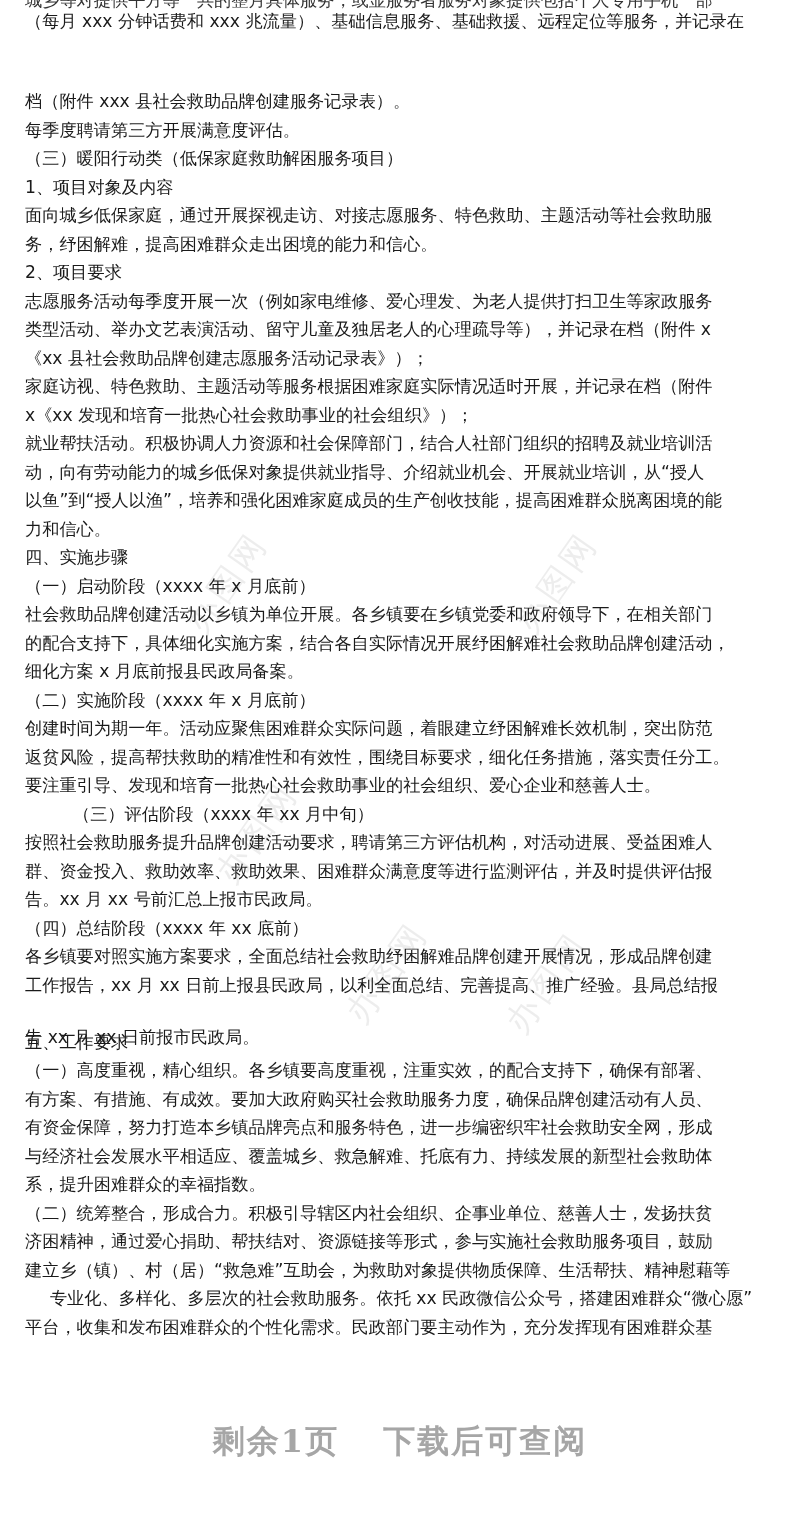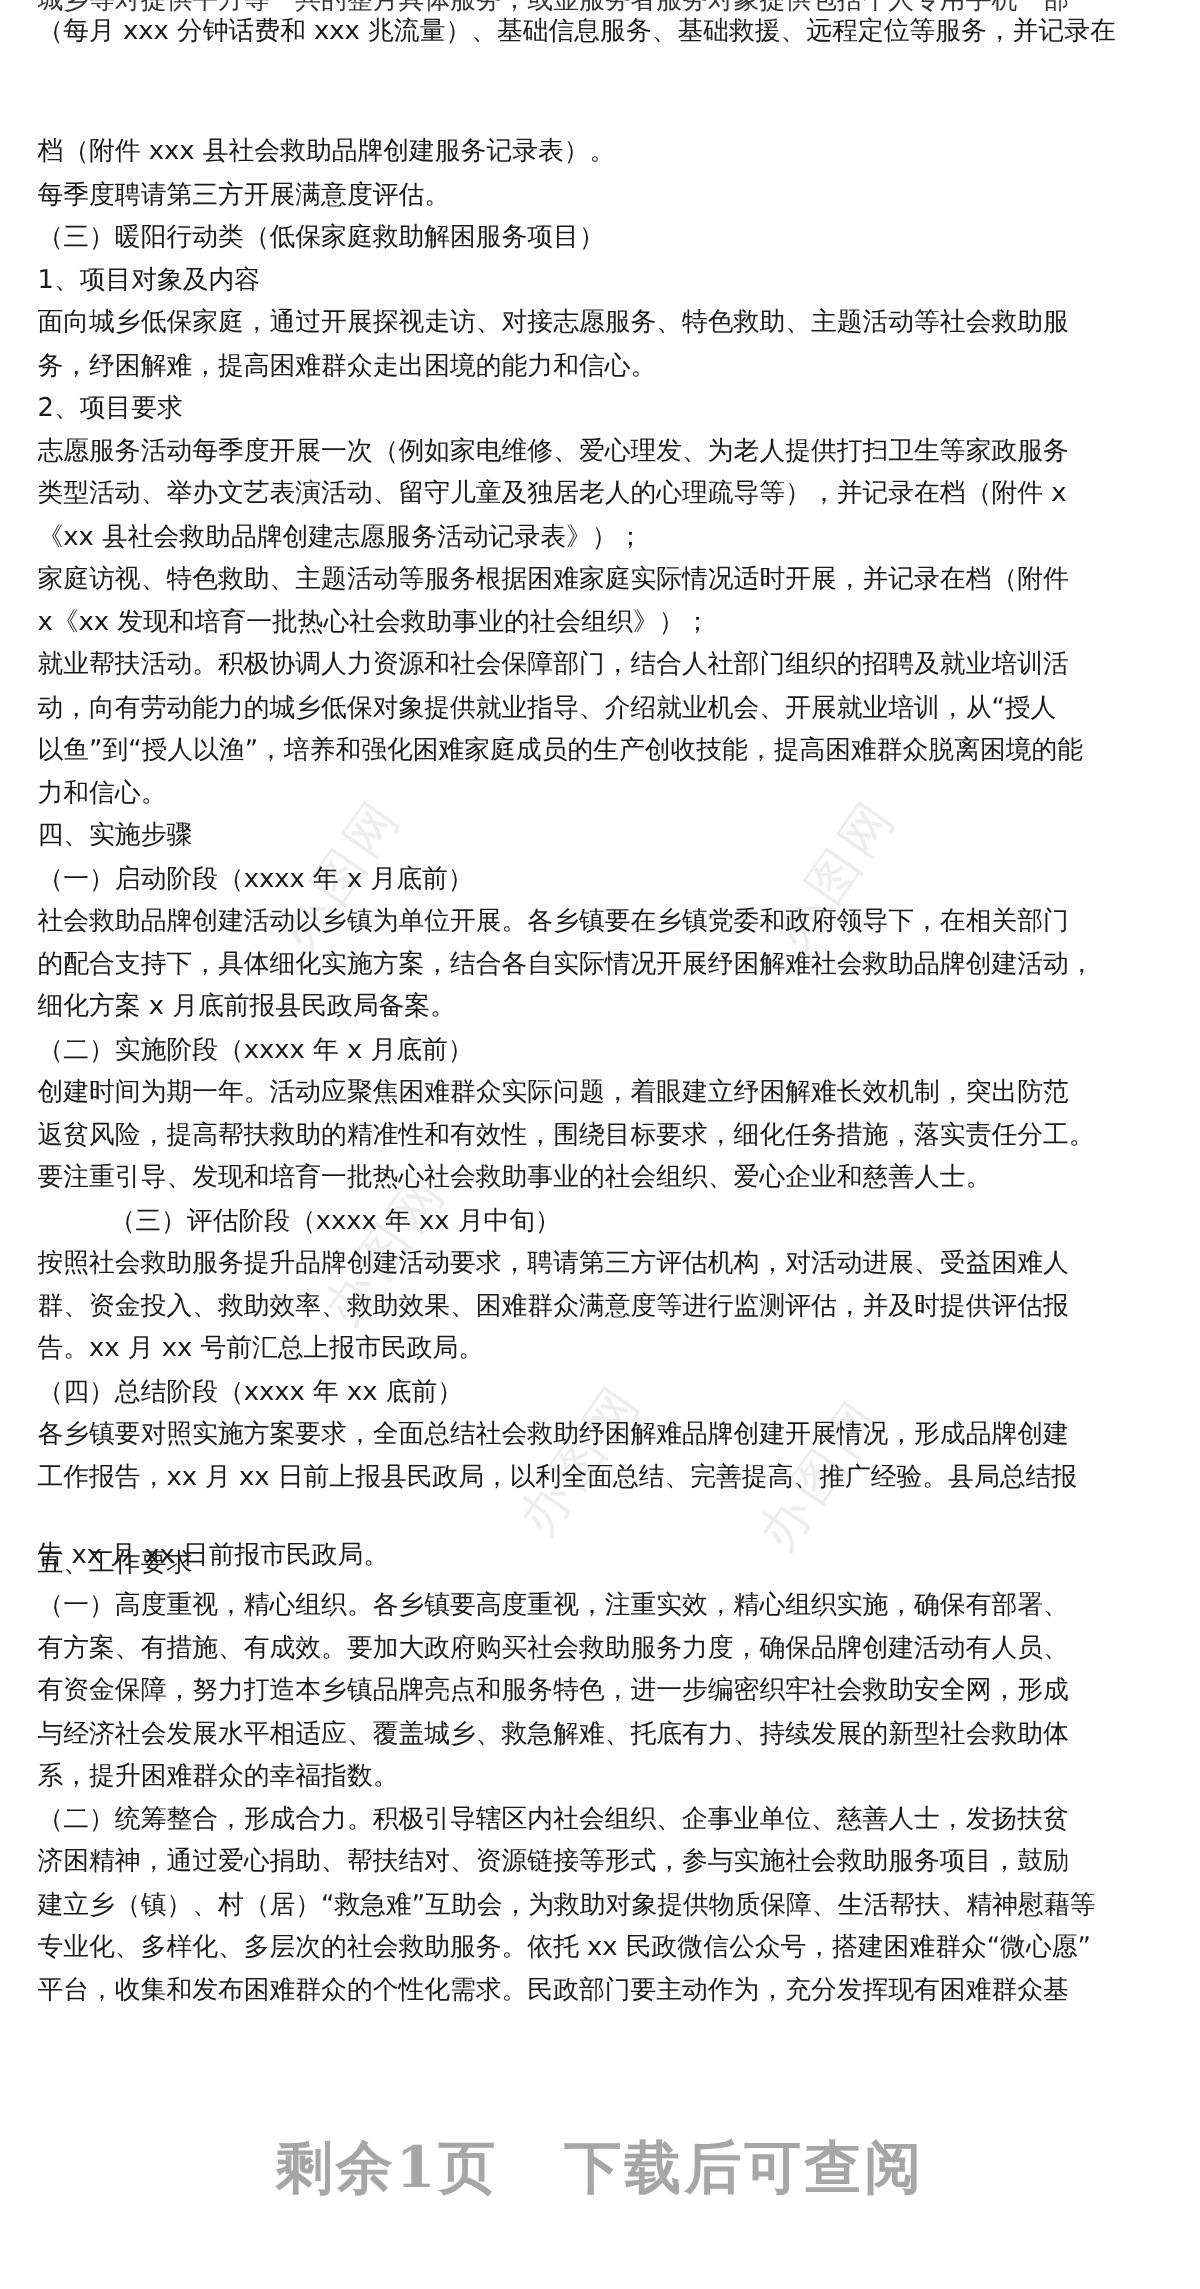--- a/index.html
+++ b/index.html
@@ -6,21 +6,21 @@
   body { width: 800px; height: 1526px; position: relative; overflow: hidden;
          font-family: "DejaVu Sans", "Liberation Sans", sans-serif; color: #1a1a1a; }
   .page { position: absolute; left: 0; top: 0; width: 800px; height: 1526px; }
   .line { position: absolute; left: 25px; width: 752px; font-size: 17.2px; line-height: 24px;
           white-space: nowrap; overflow: hidden; letter-spacing: 0px; }
   .line.cut { top: -12px; color: #333; }
   .watermark { position: absolute; font-size: 34px; color: rgba(0,0,0,0.07);
                transform: rotate(-55deg); white-space: nowrap; pointer-events: none;
                font-family: "DejaVu Sans", sans-serif; letter-spacing: 4px; }
   .banner { position: absolute; left: 0; top: 1420px; width: 800px; text-align: center;
-            font-size: 38px; font-weight: bold; color: #a6a6a6;
+            font-size: 32px; font-weight: bold; color: #a6a6a6;
             font-family: "DejaVu Serif", "Liberation Serif", serif; letter-spacing: 2px; }
   .banner span { display: inline-block; }
   .banner .gap { width: 44px; }
 </style>
 </head>
 <body>
 
 <div class="page">
 
   <div class="watermark" style="left:170px; top:560px;">办图网</div>
@@ -60,27 +60,27 @@
   <div class="line" style="top:773px;">要注重引导、发现和培育一批热心社会救助事业的社会组织、爱心企业和慈善人士。</div>
   <div class="line" style="top:801.5px;margin-left:48px;">（三）评估阶段（xxxx 年 xx 月中旬）</div>
   <div class="line" style="top:830px;">按照社会救助服务提升品牌创建活动要求，聘请第三方评估机构，对活动进展、受益困难人</div>
   <div class="line" style="top:858.5px;">群、资金投入、救助效率、救助效果、困难群众满意度等进行监测评估，并及时提供评估报</div>
   <div class="line" style="top:887px;">告。xx 月 xx 号前汇总上报市民政局。</div>
   <div class="line" style="top:915.5px;">（四）总结阶段（xxxx 年 xx 底前）</div>
   <div class="line" style="top:944px;">各乡镇要对照实施方案要求，全面总结社会救助纾困解难品牌创建开展情况，形成品牌创建</div>
   <div class="line" style="top:972.5px;">工作报告，xx 月 xx 日前上报县民政局，以利全面总结、完善提高、推广经验。县局总结报</div>
   <div class="line" style="top:1001px;margin-top:24px;">告 xx 月 xx 日前报市民政局。</div>
   <div class="line" style="top:1029.5px;">五、工作要求</div>
-  <div class="line" style="top:1058px;">（一）高度重视，精心组织。各乡镇要高度重视，注重实效，精心组织实施，确保有部署、</div>
+  <div class="line" style="top:1058px;">（一）高度重视，精心组织。各乡镇要高度重视，注重实效，的配合支持下，确保有部署、</div>
   <div class="line" style="top:1086.5px;">有方案、有措施、有成效。要加大政府购买社会救助服务力度，确保品牌创建活动有人员、</div>
   <div class="line" style="top:1115px;">有资金保障，努力打造本乡镇品牌亮点和服务特色，进一步编密织牢社会救助安全网，形成</div>
   <div class="line" style="top:1143.5px;">与经济社会发展水平相适应、覆盖城乡、救急解难、托底有力、持续发展的新型社会救助体</div>
   <div class="line" style="top:1172px;">系，提升困难群众的幸福指数。</div>
   <div class="line" style="top:1200.5px;">（二）统筹整合，形成合力。积极引导辖区内社会组织、企事业单位、慈善人士，发扬扶贫</div>
   <div class="line" style="top:1229px;">济困精神，通过爱心捐助、帮扶结对、资源链接等形式，参与实施社会救助服务项目，鼓励</div>
   <div class="line" style="top:1257.5px;">建立乡（镇）、村（居）“救急难”互助会，为救助对象提供物质保障、生活帮扶、精神慰藉等</div>
-  <div class="line" style="top:1286px;">专业化、多样化、多层次的社会救助服务。依托 xx 民政微信公众号，搭建困难群众“微心愿”</div>
+  <div class="line" style="top:1286px;text-align:center;">专业化、多样化、多层次的社会救助服务。依托 xx 民政微信公众号，搭建困难群众“微心愿”</div>
   <div class="line" style="top:1314.5px;">平台，收集和发布困难群众的个性化需求。民政部门要主动作为，充分发挥现有困难群众基</div>
 
   <div class="banner">
     <span>剩余1页</span><span class="gap"></span><span>下载后可查阅</span>
   </div>
 </div>
 
 </body></html>

